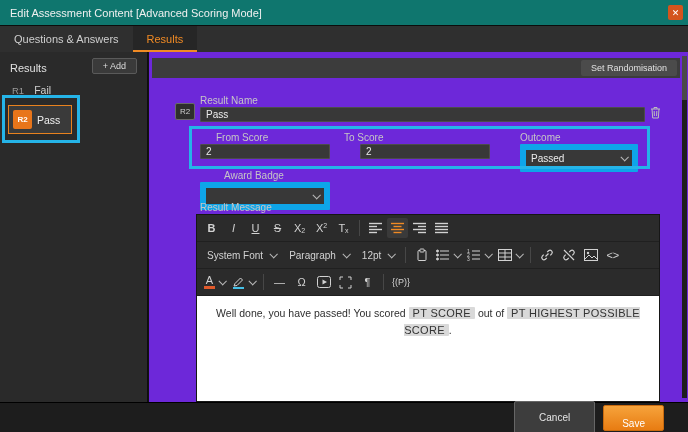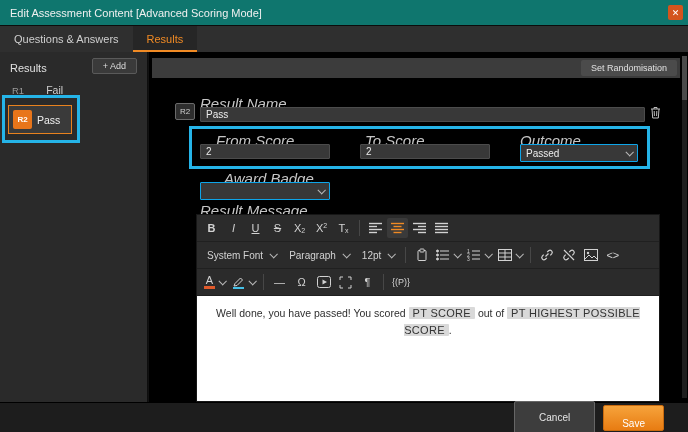--- a/index.html
+++ b/index.html
@@ -22,41 +22,41 @@
 
   
   .sidebar{position:absolute;top:52px;left:0;width:148px;bottom:30px;background:#2a2a2a;
            border-right:1px solid #0e0e0e;box-sizing:border-box;}
   .sb-title{position:absolute;left:10px;top:10px;font-size:11px;color:#e0e0e0;}
   .sb-add{position:absolute;right:10px;top:6px;height:16px;padding:0 10px;background:#3a3a3a;
           border:1px solid #5a5a5a;color:#ddd;font-size:9px;border-radius:2px;cursor:pointer;}
   .sb-item1{position:absolute;left:12px;top:32px;display:flex;gap:10px;align-items:center;
             font-size:10.5px;cursor:pointer;}
   .sb-item1 .rid{color:#9a9a9a;font-size:9.5px;}
-  .sb-item1 .rlabel{color:#cfcfcf;margin-left:12px;}
+  .sb-item1 .rlabel{color:#cfcfcf;}
   .sb-item2{position:absolute;left:8px;top:53px;width:54px;height:27px;border:1px solid #e8821e;
             background:#3a3a3a;display:flex;align-items:center;gap:5px;padding:0 4px;cursor:pointer;}
   .r2badge{width:19px;height:19px;background:#e8751a;color:#fff;font-size:8px;font-weight:bold;
            display:flex;align-items:center;justify-content:center;border-radius:2px;flex:0 0 auto;}
   .sb-item2 .rlabel{color:#efefef;font-size:10.5px;}
 
   
-  .main{position:absolute;left:149px;top:52px;right:0;bottom:30px;background:#000000;}
+  .main{position:absolute;left:149px;top:52px;right:0;bottom:30px;background:#6d28d9;}
   .strip{position:absolute;top:6px;left:3px;right:8px;height:20px;background:#3c3c3c;}
   .btn-rand{position:absolute;right:3px;top:2px;height:16px;padding:0 10px;background:#4b4b4b;
             border:none;color:#e0e0e0;font-size:9px;border-radius:2px;cursor:pointer;}
 
-  .lbl{position:absolute;font-size:15px;color:#c6c6c6;font-style:italic;}
+  .lbl{position:absolute;font-size:10px;color:#c6c6c6;}
   .inp{position:absolute;height:15px;background:#383838;border:1px solid #4c4c4c;color:#ececec;
        font-size:10px;padding:0 5px;box-sizing:border-box;border-radius:1px;
        font-family:"Liberation Sans",sans-serif;}
   .chip-r2{position:absolute;left:26px;top:51px;width:18px;height:15px;border:1px solid #6a6a6a;
            background:#2e2e2e;color:#cfcfcf;font-size:8px;display:flex;align-items:center;
            justify-content:center;border-radius:2px;}
-  .sel{position:absolute;height:15px;background:#383838;border:1px solid #0ea5e9;color:#ececec;
+  .sel{position:absolute;height:15px;background:#383838;border:6px solid #0ea5e9;color:#ececec;
        font-size:10px;display:flex;align-items:center;justify-content:space-between;
        padding:8px 5px;box-sizing:border-box;cursor:pointer;border-radius:1px;}
   .chev{width:5px;height:5px;border-right:1px solid #b8b8b8;border-bottom:1px solid #b8b8b8;
         transform:rotate(45deg) translateY(-1px);display:inline-block;flex:0 0 auto;}
   .trash{position:absolute;left:501px;top:54px;color:#bdbdbd;cursor:pointer;}
 
   
   .editor{position:absolute;left:47px;top:162px;width:464px;background:#2b2b2b;
           border:1px solid #161616;box-sizing:border-box;}
   .tb-row{height:26px;display:flex;align-items:center;padding:0 4px;
@@ -157,21 +157,21 @@
           <line x1="4.2" y1="5" x2="4.4" y2="10"></line>
               <line x1="6.8" y1="5" x2="6.6" y2="10"></line>
             </g>
           </svg>
       </span>
     </span>
 
     <div class="lbl" style="left:67px;top:80px;">From Score</div>
     <input class="inp" style="left: 51px; top: 92px; width: 130px;" readonly="" value="2">
 
-    <div class="lbl" style="left:216px;top:80px;">To Score</div>
+    <div class="lbl" style="left:195px;top:80px;">To Score</div>
     <input class="inp" style="left: 211px; top: 92px; width: 130px;" readonly="" value="2">
 
     <div class="lbl" style="left:371px;top:80px;">Outcome</div>
     <div class="sel" style="left:371px;top:92px;width:118px;">
       <span>Passed</span>
       <span class="chev"></span>
     </div>
 
     <div class="lbl" style="left:51px;top:118px;margin-left:24px;">Award Badge</div>
     <div class="sel" style="left:51px;top:130px;width:130px;">

